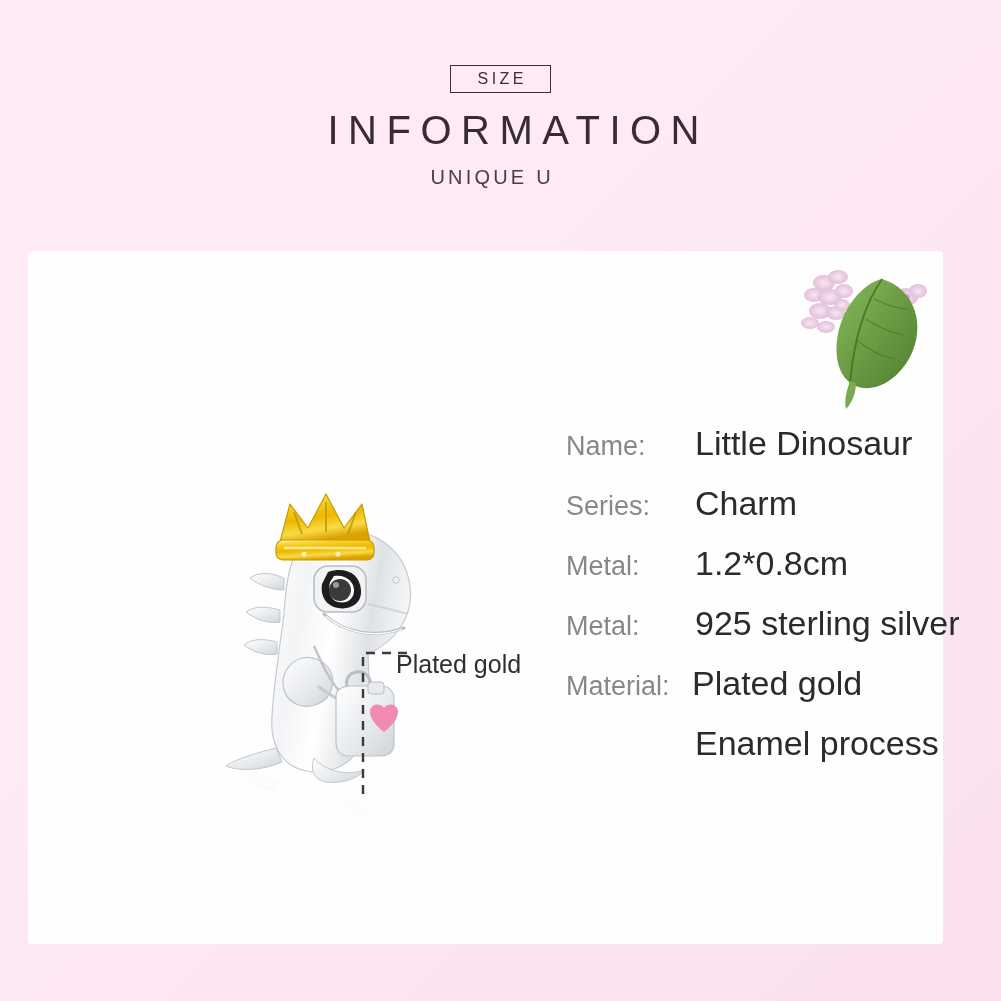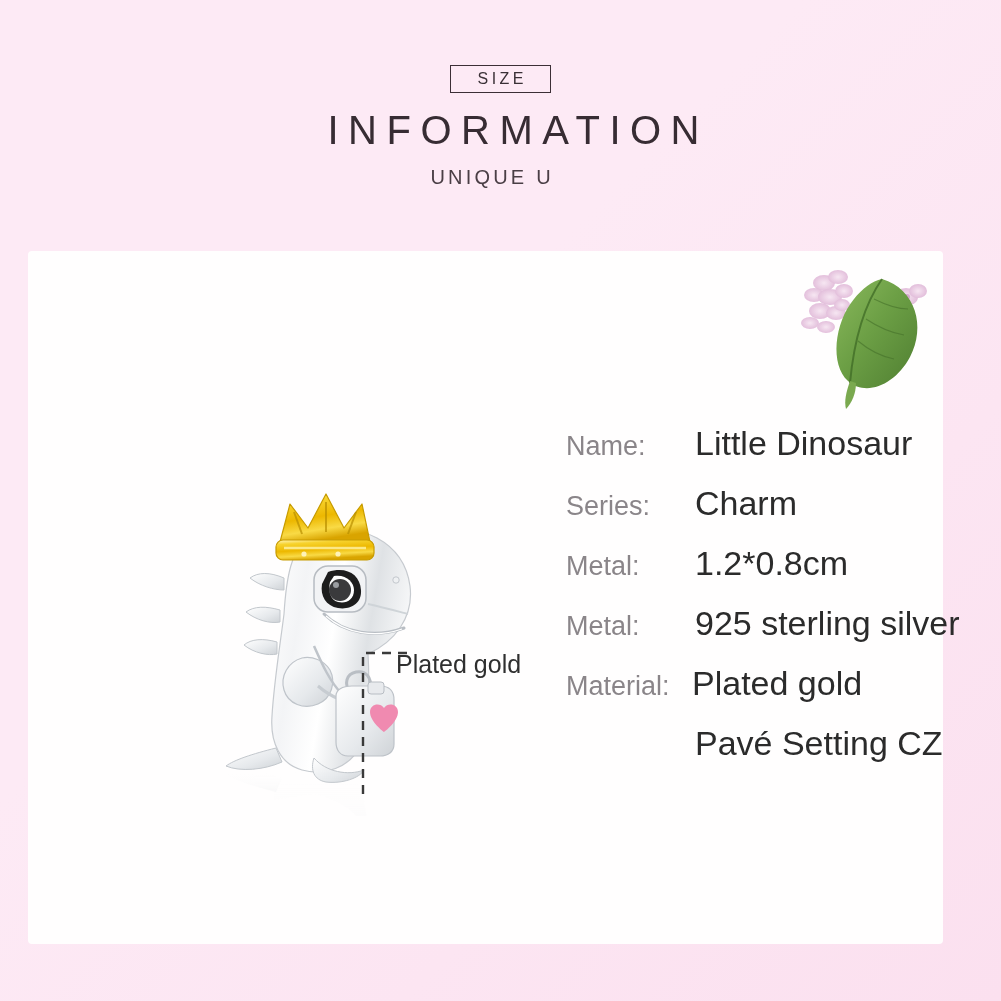--- a/index.html
+++ b/index.html
@@ -356,21 +356,21 @@
       <span class="spec-label">Metal:</span>
       <span class="spec-value">925 sterling silver</span>
     </div>
 
     <div class="spec-row material">
       <span class="spec-label">Material:</span>
       <span class="spec-value">Plated gold</span>
     </div>
 
 
-
     <div class="spec-row cont">
       <span class="spec-label"></span>
-      <span class="spec-value">Pavé Setting CZ</span>
-    </div>
+      <span class="spec-value">Enamel process</span>
+    </div>
+
 
   </div>
 
 </div>
 
 </body></html>

